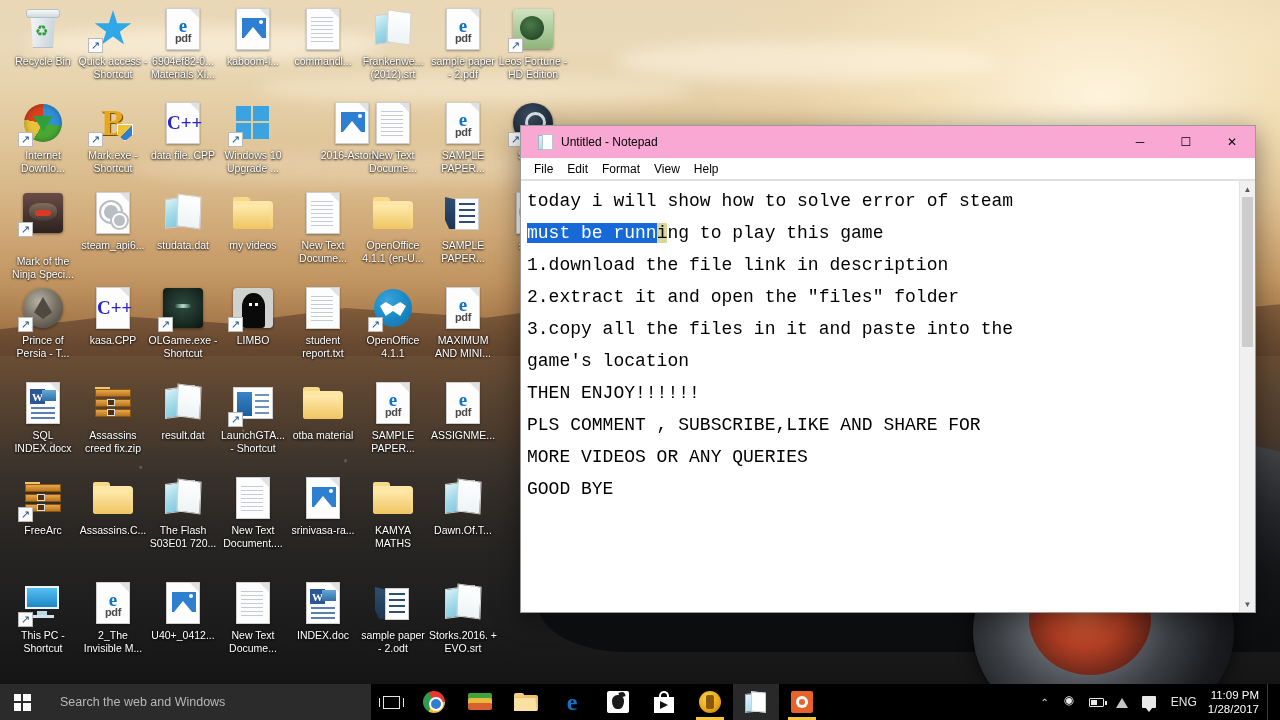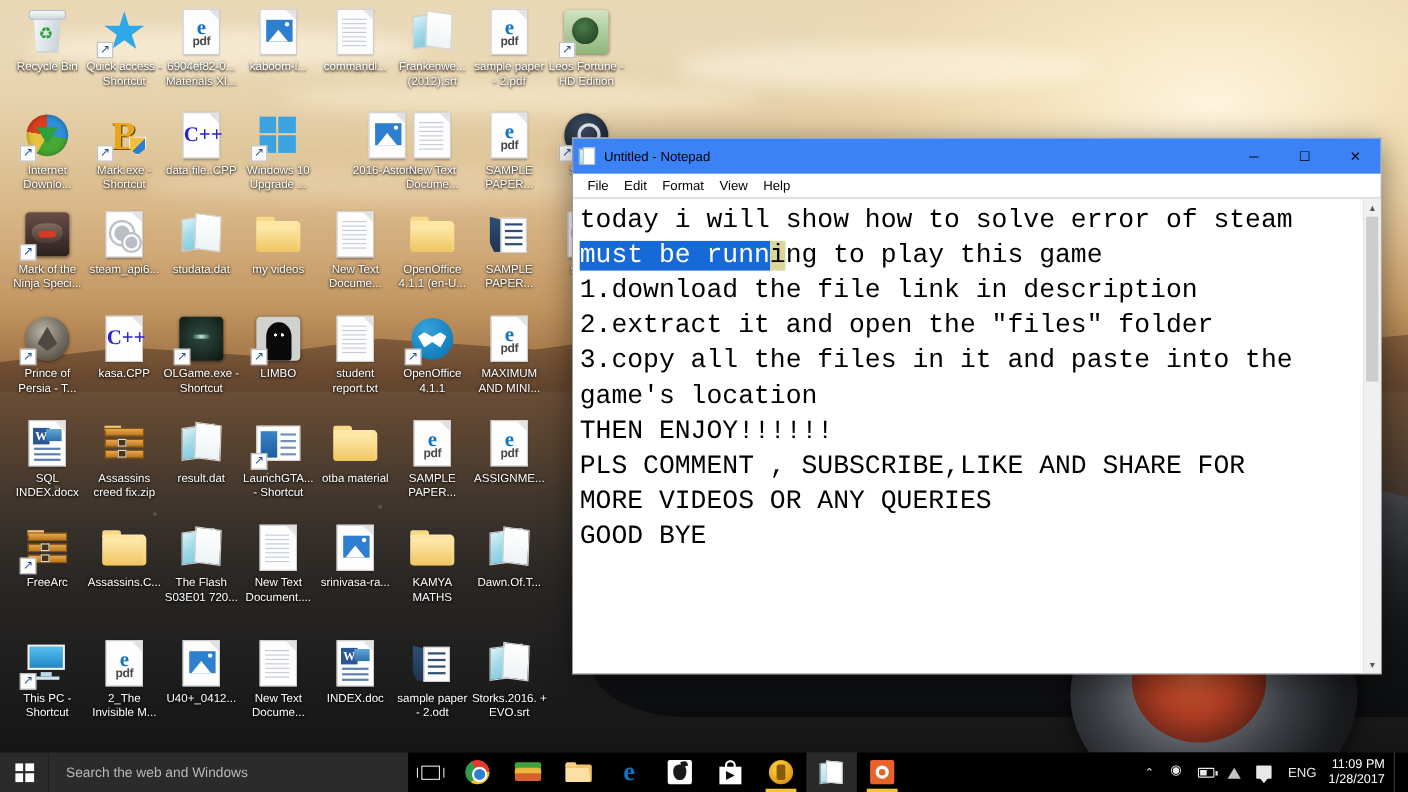--- a/index.html
+++ b/index.html
@@ -365,22 +365,22 @@
   
   #notepad{
     position:absolute; left:520px; top:125px; width:736px; height:488px;
     background:#f0f0f0;
     border:1px solid #9a9a9a;
     box-shadow:0 6px 26px rgba(0,0,0,.45);
     display:flex; flex-direction:column;
   }
   #np-title{
     height:32px; display:flex; align-items:center;
-    background:#3b82f6;
-    padding-left:4px;
+    background:#f9a8d4;
+    padding-left:16px;
   }
   #np-icon{
     width:17px;height:17px;margin-right:7px;position:relative;flex:0 0 auto;
   }
   #np-icon .pad{
     position:absolute;left:1px;top:1px;width:13px;height:15px;
     background:linear-gradient(150deg,#dff1f7,#9ed6e6);
     border:1px solid #9bb8c3;
   }
   #np-icon .pg{
@@ -402,21 +402,21 @@
     font-size:12px; color:#000; padding:2px 7px; cursor:default;
   }
   #np-body{
     flex:1; display:flex; background:#ffffff;
     border-top:1px solid #e0e0e0;
     position:relative; overflow:hidden;
   }
   #np-text{
     flex:1; padding:4px 2px 0 6px;
     font-family:"Liberation Mono","DejaVu Sans Mono", monospace;
-    font-size:24px; line-height:32px;
+    font-size:18px; line-height:32px;
     color:#000; white-space:pre; overflow:hidden;
   }
   #np-text .sel{ background:#1669d6; color:#ffffff; }
   #np-text .caretbox{ background:#d9d89a; }
   
   #np-vscroll{
     width:16px; background:#f0f0f0; border-left:1px solid #e4e4e4;
     display:flex; flex-direction:column; align-items:center;
   }
   #np-vscroll .ar{ height:16px; width:16px; display:flex;align-items:center;justify-content:center;
@@ -701,21 +701,21 @@
       </div>
       <div class="lbl">SAMPLE PAPER...</div>
     </div>
     <div class="dicon" style="left: 498px; top: 100px;">
       <div class="art">
         <div class="tile steam"></div>
         <span class="sc"></span>
       </div>
       <div class="lbl">Steam</div>
     </div>
-    <div class="dicon" style="left: 8px; top: 190px;">
+    <div class="dicon" style="left: 8px; top: 190px; gap: 16px;">
       <div class="art">
         <div class="tile mark"></div>
         <span class="sc"></span>
       </div>
       <div class="lbl">Mark of the Ninja Speci...</div>
     </div>
     <div class="dicon" style="left: 78px; top: 190px;">
       <div class="art">
         <div class="sheet gearpaper">
           <span class="g1"></span>

